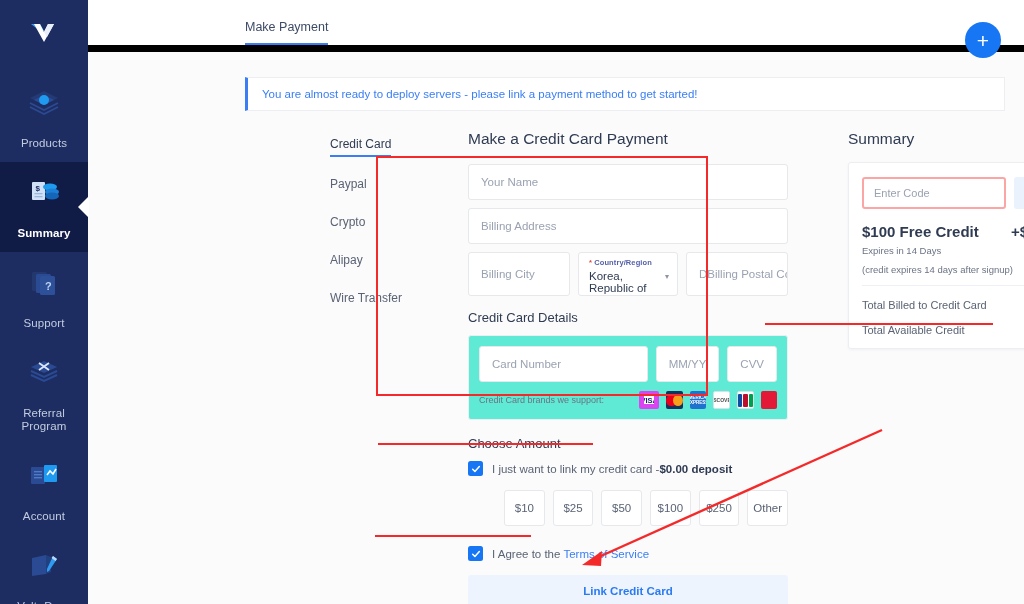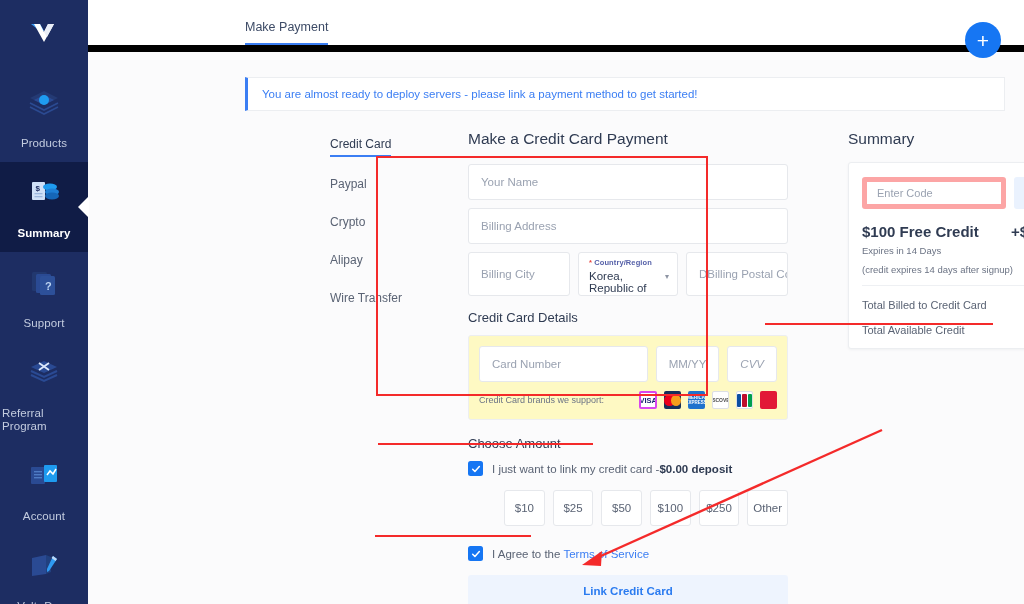--- a/index.html
+++ b/index.html
@@ -17,21 +17,21 @@
     flex: 0 0 88px; position: relative; z-index: 5;
   }
   .logo-wrap { margin-top: 20px; margin-bottom: 22px; width: 56px; height: 42px;
     display: flex; align-items: center; justify-content: center; }
   .nav-item {
     width: 88px; padding: 10px 2px 12px; display: flex; flex-direction: column;
     align-items: center; justify-content: flex-start; cursor: pointer; position: relative;
   }
   .nav-item .ico { width: 40px; height: 40px; display: flex; align-items: center; justify-content: center; }
   .nav-label {
-    margin-top: 15px; font-size: 11.5px; color: #c3ccdf; 
+    margin-top: 15px; font-size: 11.5px; color: #c3ccdf; text-align: center;
     line-height: 13px; letter-spacing: .1px;
   }
   .nav-item.active { background: #101c46; }
   .nav-item.active .nav-label { color: #ffffff; font-weight: bold; }
   .nav-item.active .notch {
     position: absolute; right: -1px; top: 50%; transform: translateY(-50%);
     width: 0; height: 0; border-top: 11px solid transparent;
     border-bottom: 11px solid transparent; border-right: 11px solid #ffffff;
   }
 
@@ -80,31 +80,31 @@
   .country {
     width: 100px; height: 44px; border: 1px solid #e6e8ec; border-radius: 3px;
     background: #fff; padding: 5px 10px 0; position: relative; cursor: pointer;
   }
   .country .lbl { font-size: 7.5px; font-weight: bold; color: #5560a8; letter-spacing: .1px; }
   .country .lbl .star { color: #e8413c; }
   .country .val { font-size: 11.5px; color: #2f3b52; margin-top: 3px; }
   .country .caret { position: absolute; right: 8px; top: 19px; font-size: 8px; color: #8d94a3; }
 
   .cc-title { font-size: 13px; color: #2f3b52; margin: 4px 0 10px; }
-  .cc-box { border: 1px solid #eceef1; border-radius: 3px; padding: 10px; background: #fef9c3; }
+  .cc-box { border: 1px solid #eceef1; border-radius: 3px; padding: 10px; background: #5eead4; }
   .cc-row { display: flex; gap: 8px; margin-bottom: 9px; }
   .cc-num { flex: 1 1 auto; }
   .cc-mm { width: 72px; }
-  .cc-cvv { width: 66px; font-style: italic; }
+  .cc-cvv { width: 66px; }
   .brands { display: flex; align-items: center; gap: 7px; }
   .brand-cap { font-size: 9px; color: #6b7384; margin-right: 28px; white-space: nowrap; }
   .brand { width: 28px; height: 18px; border-radius: 2px; display: flex;
     align-items: center; justify-content: center; font-size: 6px; font-weight: bold;
     color: #fff; overflow: hidden; }
-  .b-visa { background: #fff; border: 2px solid #d946ef; color: #1a1f71; font-size: 7.5px; }
+  .b-visa { background: #fff; border: 5px solid #d946ef; color: #1a1f71; font-size: 7.5px; }
   .b-mc { background: #16315c; }
   .b-amex { background: #1f72cd; font-size: 4.5px; text-align: center; line-height: 5px; }
   .b-disc { background: #fff; border: 1px solid #dcdfe5; color: #4d4d4d; font-size: 5px; }
   .b-jcb { background: #fff; border: 1px solid #dcdfe5; display: flex; gap: 1px; }
   .b-up { background: #e21836; font-size: 5px; }
   .mc-c { width: 11px; height: 11px; border-radius: 50%; }
   .jcb-bar { width: 6px; height: 13px; border-radius: 1px; }
 
   .amount-title { font-size: 13px; color: #2f3b52; margin: 16px 0 10px; }
   .chk-row { display: flex; align-items: center; gap: 9px; margin-bottom: 14px; }
@@ -125,21 +125,21 @@
     display: flex; align-items: center; justify-content: center;
     font-size: 11.5px; font-weight: bold; color: #2a7bf0; cursor: pointer; margin-top: 14px;
   }
 
   
   .summary-col { position: absolute; left: 760px; top: 10px; width: 240px; }
   .sum-title { font-size: 15.5px; color: #2f3b52; margin-bottom: 14px; }
   .sum-card { background: #fff; border: 1px solid #eceef1; border-radius: 3px;
     padding: 14px 13px 12px; box-shadow: 0 1px 3px rgba(20,30,60,.05); }
   .code-row { display: flex; gap: 8px; margin-bottom: 14px; }
-  .code-inp { flex: 1; height: 32px; border: 5px solid #fca5a5; border-radius: 3px;
+  .code-inp { flex: 1; height: 32px; border: 2px solid #fca5a5; border-radius: 3px;
     display: flex; align-items: center; padding: 4px 10px; font-size: 11px; color: #9aa2b1; cursor: text; }
   .apply-btn { width: 60px; height: 32px; background: #eaf2fe; border-radius: 3px;
     display: flex; align-items: center; justify-content: center;
     font-size: 11px; font-weight: bold; color: #2a7bf0; cursor: pointer; }
   .credit-row { display: flex; justify-content: space-between; align-items: baseline; }
   .credit-name { font-size: 15px; font-weight: bold; color: #2f3b52; }
   .credit-amt { font-size: 15px; font-weight: bold; color: #2f3b52; }
   .expires { font-size: 9.5px; color: #6b7384; margin-top: 5px; }
   .expire-note { font-size: 9.5px; color: #6b7384; margin-top: 8px; }
   .sum-card { position: relative; }

